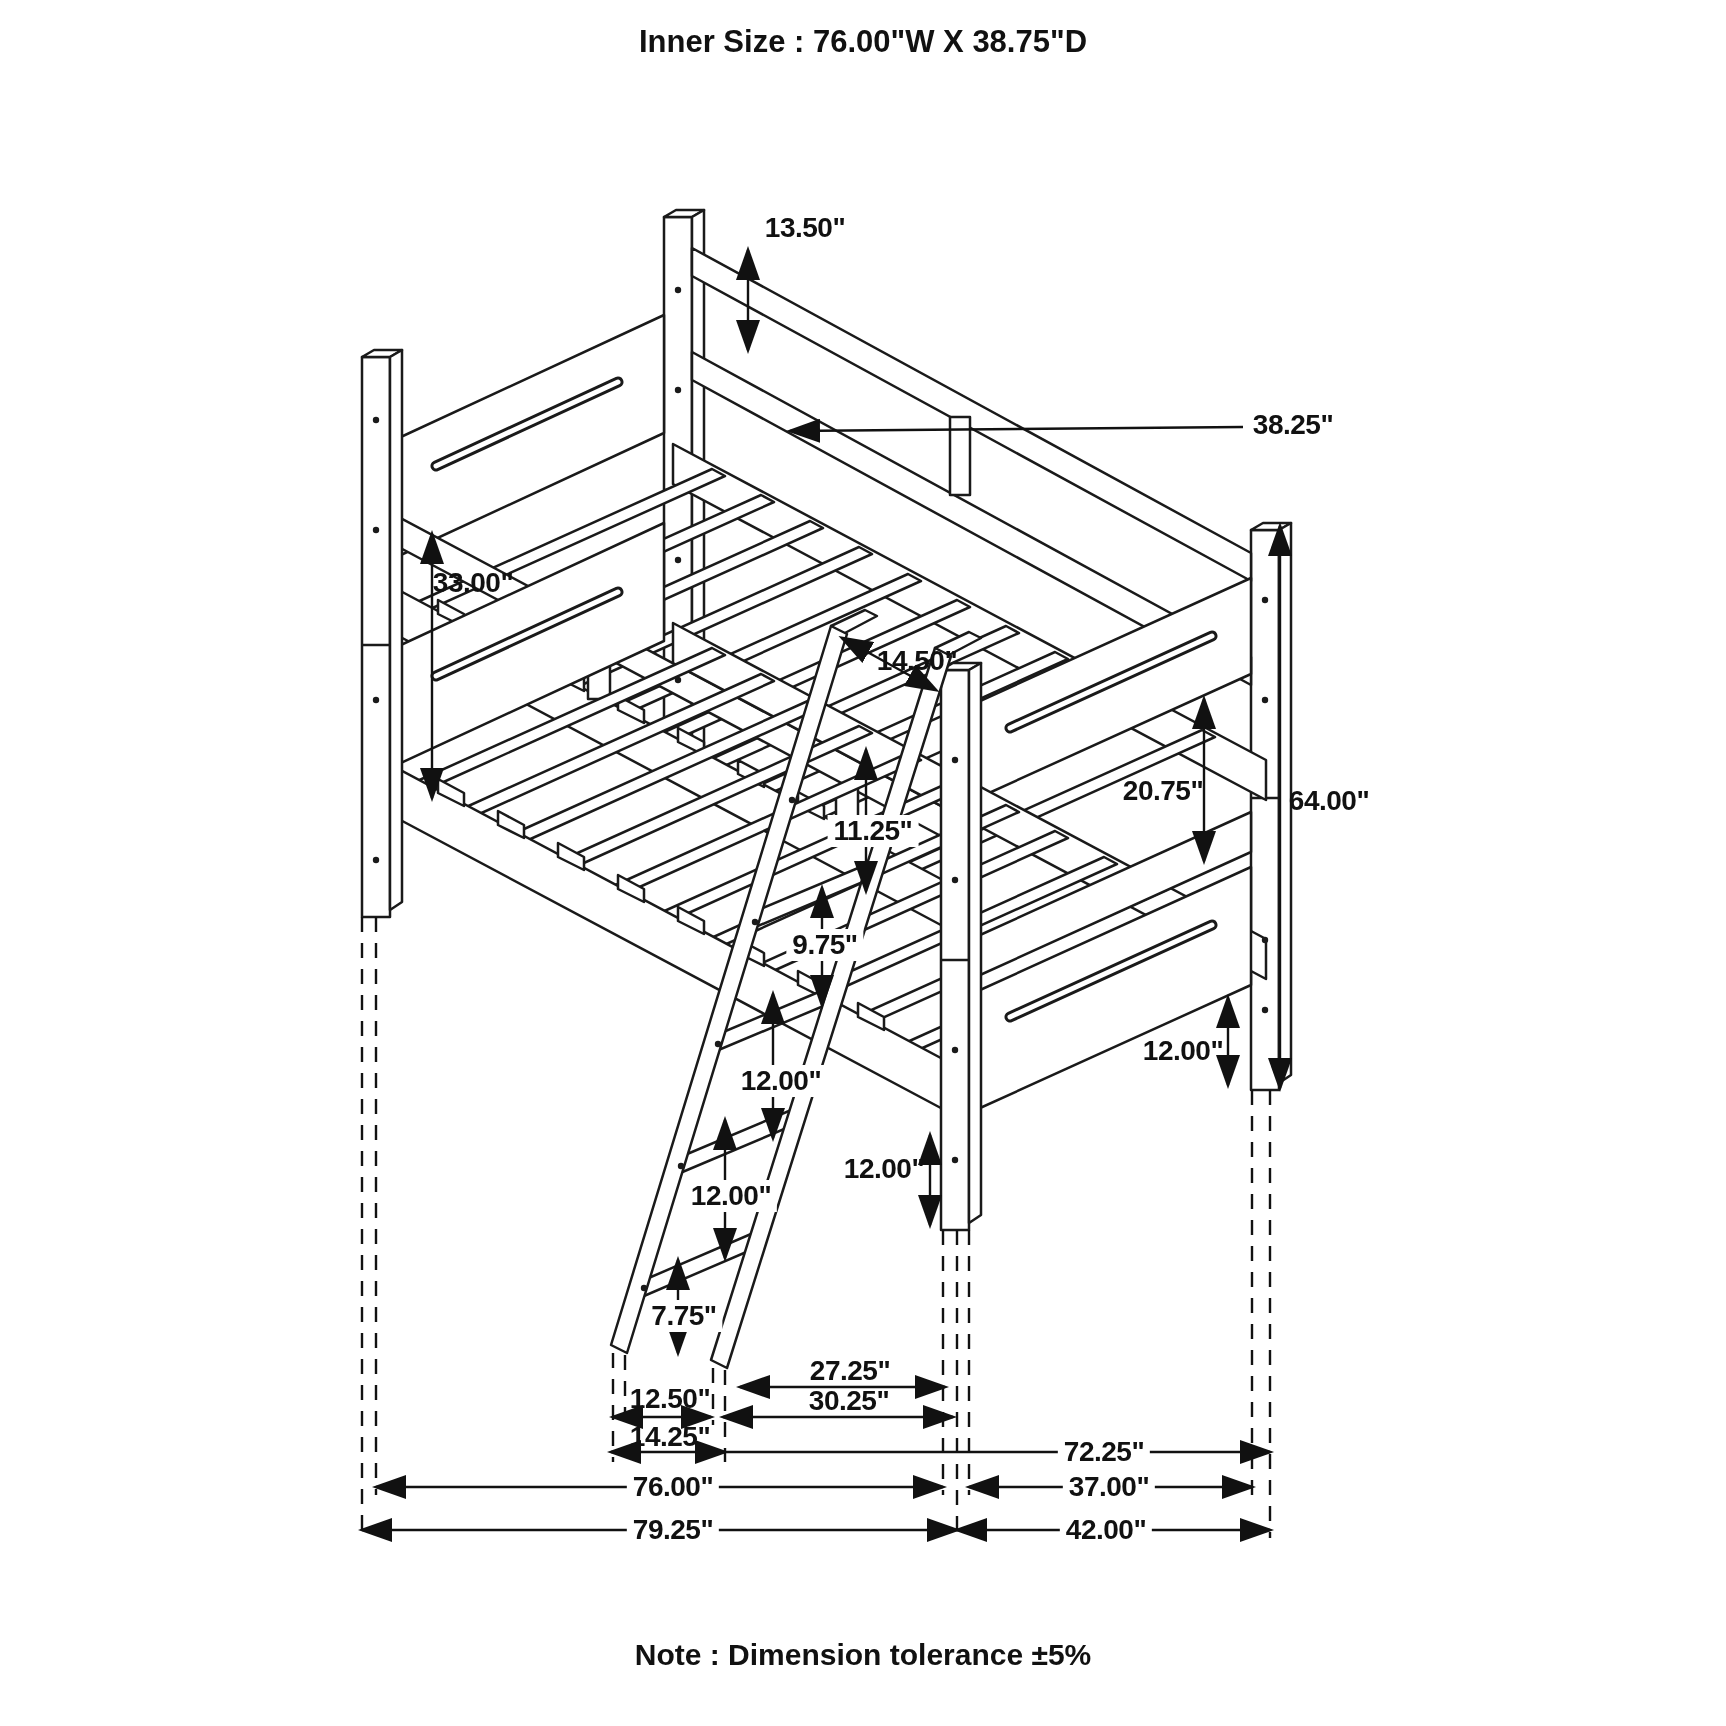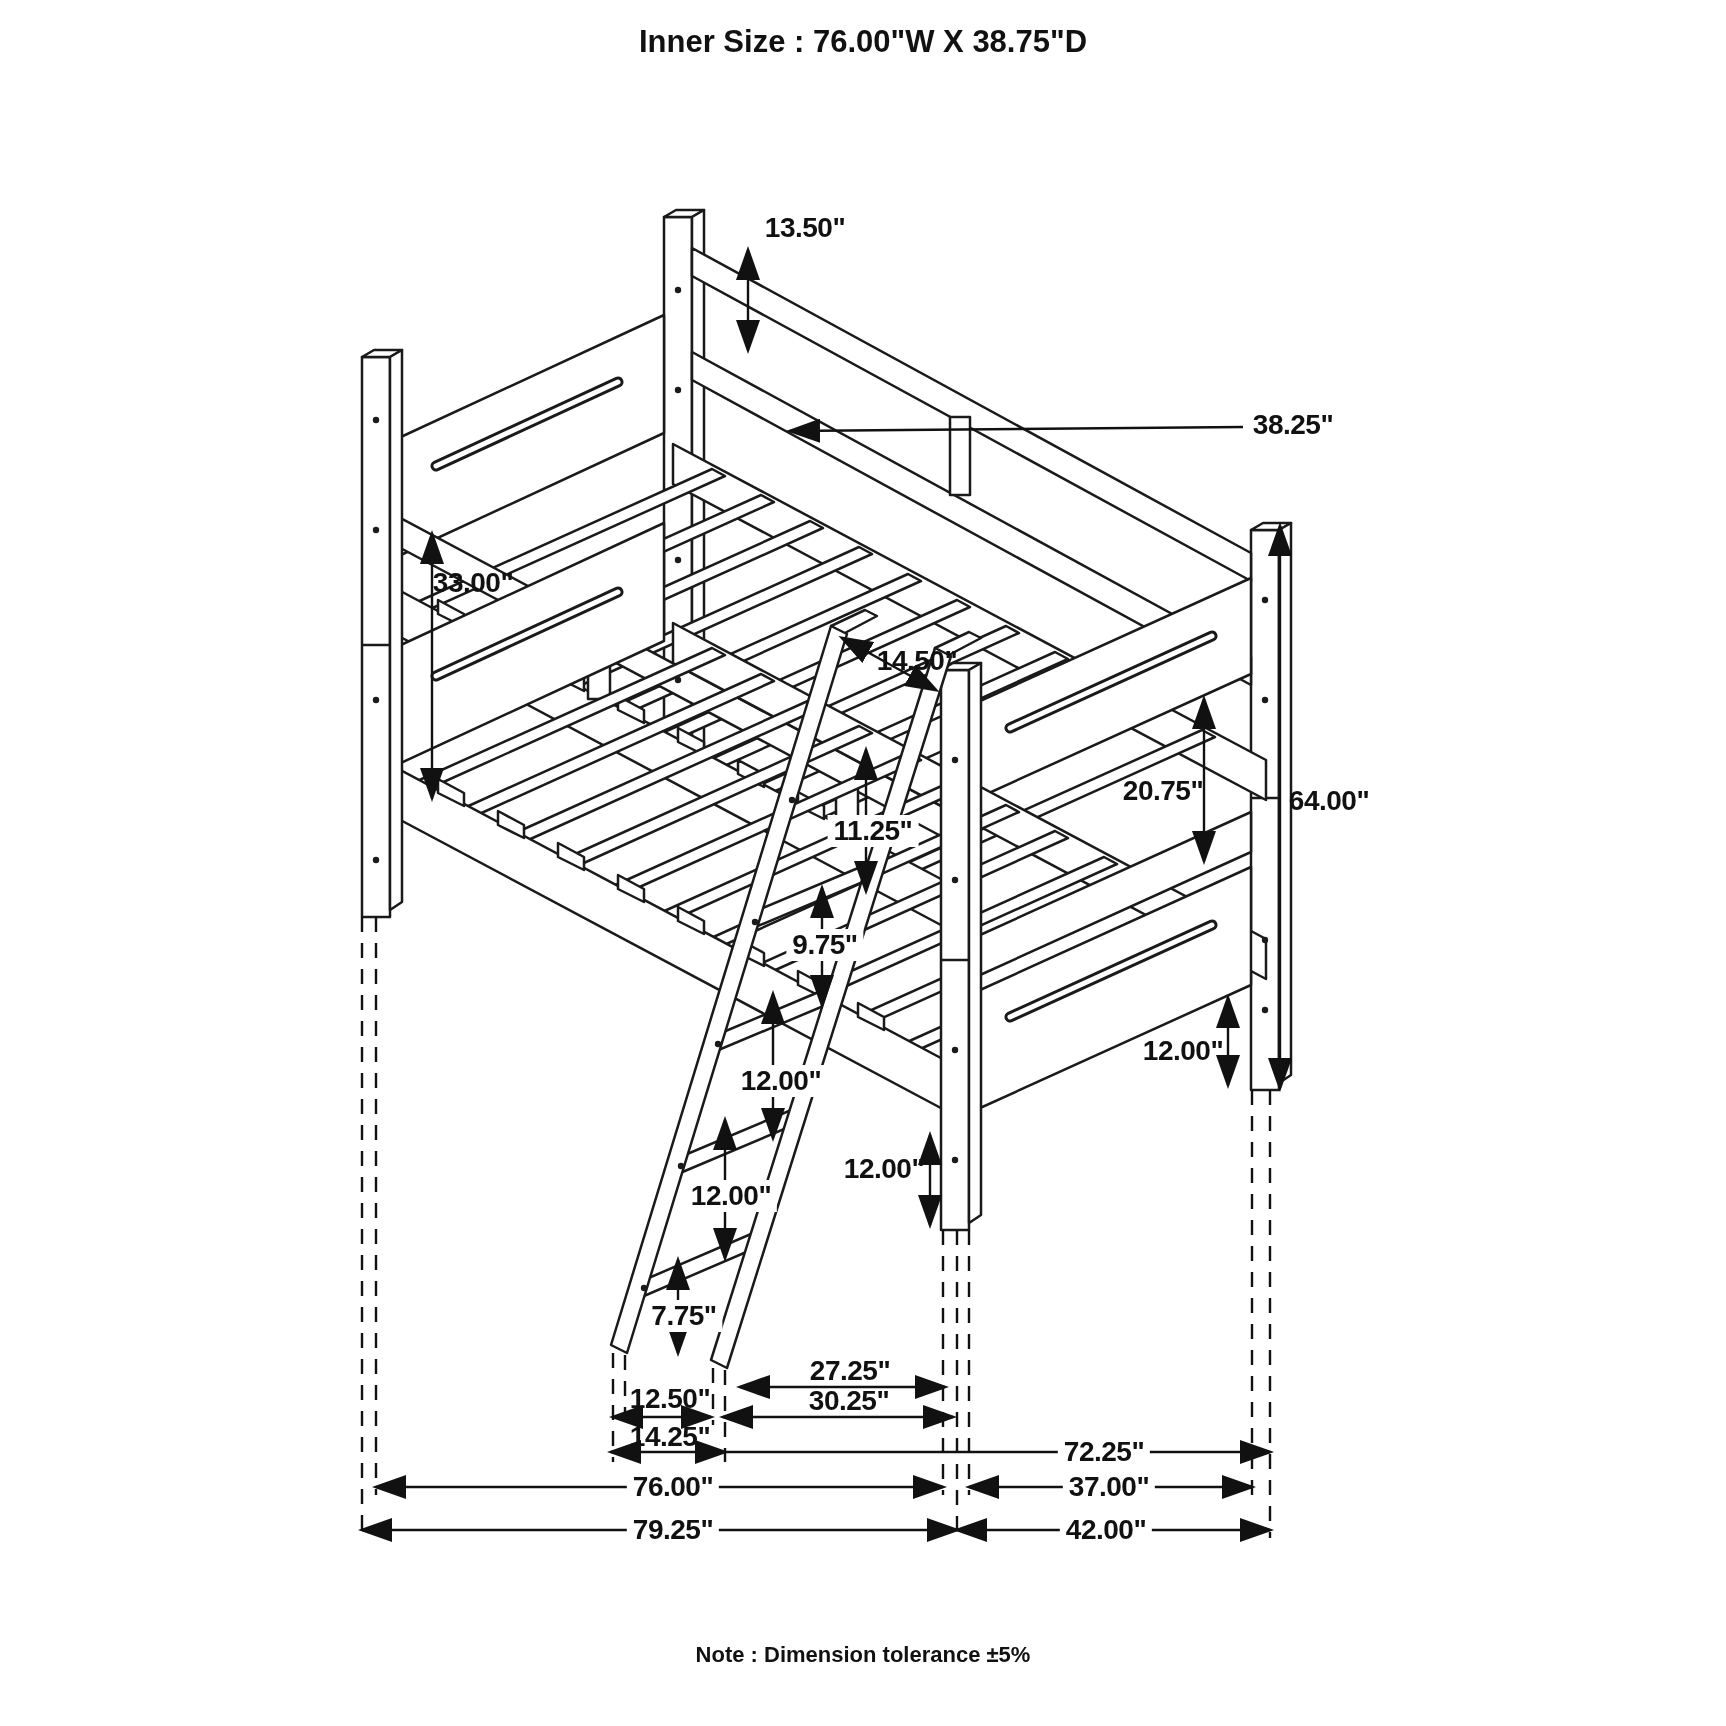--- a/index.html
+++ b/index.html
@@ -1,21 +1,21 @@
 <!DOCTYPE html>
 <html><head>
 <meta charset="utf-8">
 <style>
   html,body{margin:0;padding:0;background:#fff;}
   .stage{position:relative;width:1726px;height:1726px;background:#ffffff;
          font-family:"Liberation Sans",sans-serif;overflow:hidden;}
   .title{position:absolute;left:863px;top:42px;transform:translate(-50%,-50%);
          font-size:31px;font-weight:bold;color:#111;white-space:nowrap;}
   .note{position:absolute;left:863px;top:1655px;transform:translate(-50%,-50%);
-        font-size:22px;font-weight:bold;color:#111;white-space:nowrap;}
+        font-size:30px;font-weight:bold;color:#111;white-space:nowrap;}
   .dimlbl{position:absolute;transform:translate(-50%,-50%);font-weight:bold;
           font-size:28px;color:#111;white-space:nowrap;letter-spacing:-0.5px;}
   .bg{background:#ffffff;padding:0 6px;}
   svg{position:absolute;left:0;top:0;}
   .s{fill:#ffffff;stroke:#1a1a1a;stroke-width:2.5;stroke-linejoin:round;}
   .ln{stroke:#1a1a1a;stroke-width:2.5;fill:none;}
   .dim{stroke:#111111;stroke-width:2.4;fill:none;}
   .dash{stroke:#111111;stroke-width:2.4;fill:none;stroke-dasharray:15 11;}
   .dot{fill:#1a1a1a;stroke:none;}
 </style>

